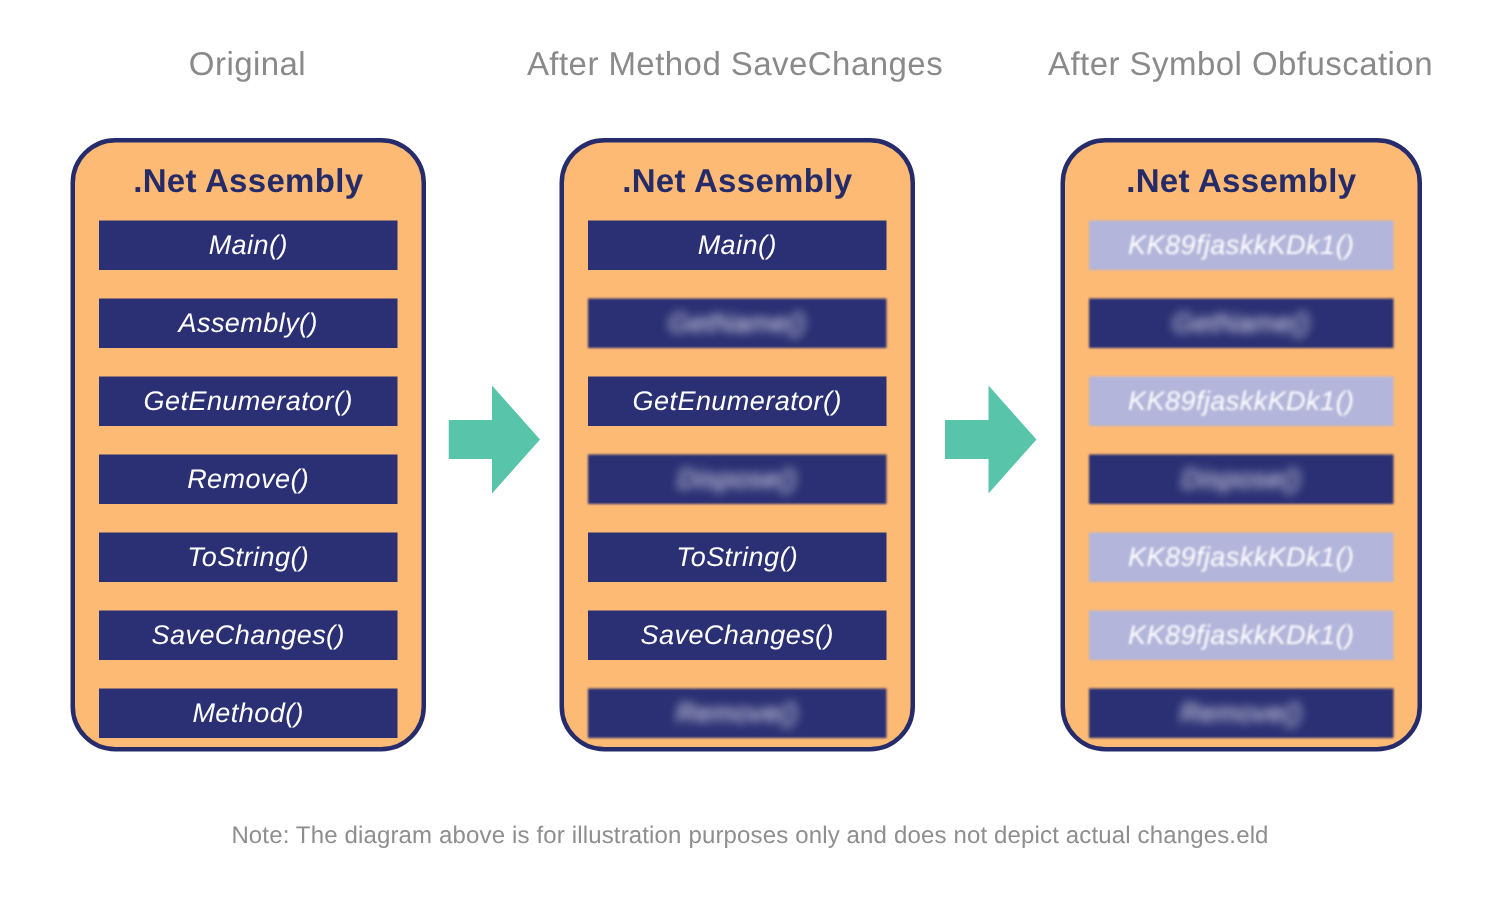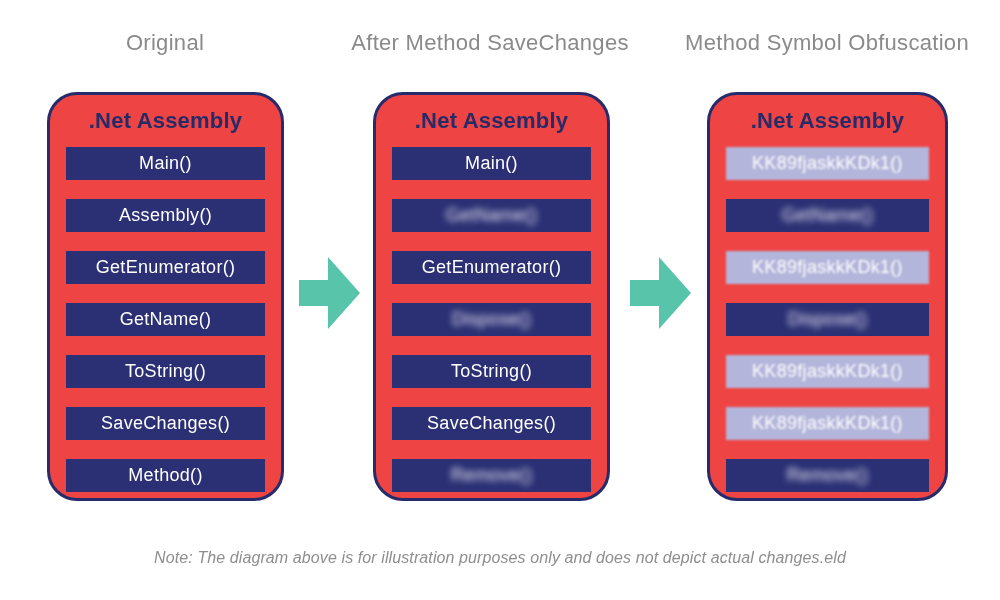--- a/index.html
+++ b/index.html
@@ -23,36 +23,37 @@
     text-align: center;
     font-size: 22px;
     letter-spacing: 0.3px;
     color: var(--gray-header, #8a8a8a);
     white-space: nowrap;
   }
   .panel {
     position: absolute;
     top: 92px;
     height: 409px;
-    background: #ef4444;
+    background: #fdba74;
     border: 3px solid var(--navy-border, #262c6b);
     border-radius: 30px;
     box-sizing: border-box;
   }
   .panel-title {
     margin-top: 13px;
     text-align: center;
     font-size: 22px;
     font-weight: bold;
     letter-spacing: 0.2px;
     color: var(--navy-title, #252b69);
   }
   .rows {
     margin-top: 13px;
     padding: 0 16px;
+    font-style: italic;
   }
   .row {
     height: 33px;
     margin-bottom: 19px;
     display: flex;
     align-items: center;
     justify-content: center;
   }
   .row.dark { background: var(--navy-row, #2b3074); }
   .row.light {
@@ -76,48 +77,47 @@
     width: 61px;
     height: 72px;
   }
   .note {
     position: absolute;
     top: 549px;
     left: 0;
     width: 1000px;
     text-align: center;
     font-size: 16px;
-    font-style: italic;
     color: var(--gray-note, #8e8e8e);
     letter-spacing: 0.1px;
   }
 </style>
 </head>
 <body>
 
 <div class="canvas">
 
   <div class="stage-header" style="left: 0px;">Original</div>
   <div class="stage-header" style="left: 325px;">After Method SaveChanges</div>
-  <div class="stage-header" style="left: 662px;">Method Symbol Obfuscation</div>
+  <div class="stage-header" style="left: 662px;">After Symbol Obfuscation</div>
 
   <div class="panel" style="left: 47px; width: 237px;">
     <div class="panel-title">.Net Assembly</div>
     <div class="rows">
         <div class="row dark">
           <span class="lbl">Main()</span>
         </div>
         <div class="row dark">
           <span class="lbl">Assembly()</span>
         </div>
         <div class="row dark">
           <span class="lbl">GetEnumerator()</span>
         </div>
         <div class="row dark">
-          <span class="lbl">GetName()</span>
+          <span class="lbl">Remove()</span>
         </div>
         <div class="row dark">
           <span class="lbl">ToString()</span>
         </div>
         <div class="row dark">
           <span class="lbl">SaveChanges()</span>
         </div>
         <div class="row dark">
           <span class="lbl">Method()</span>
         </div>

